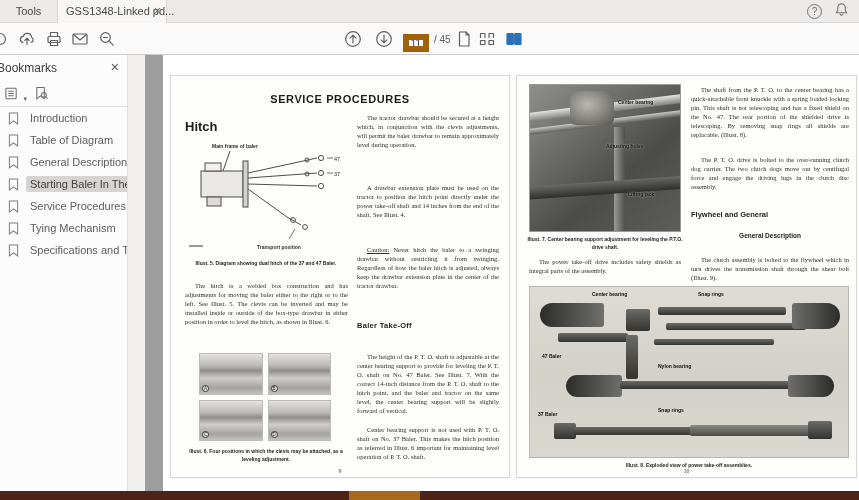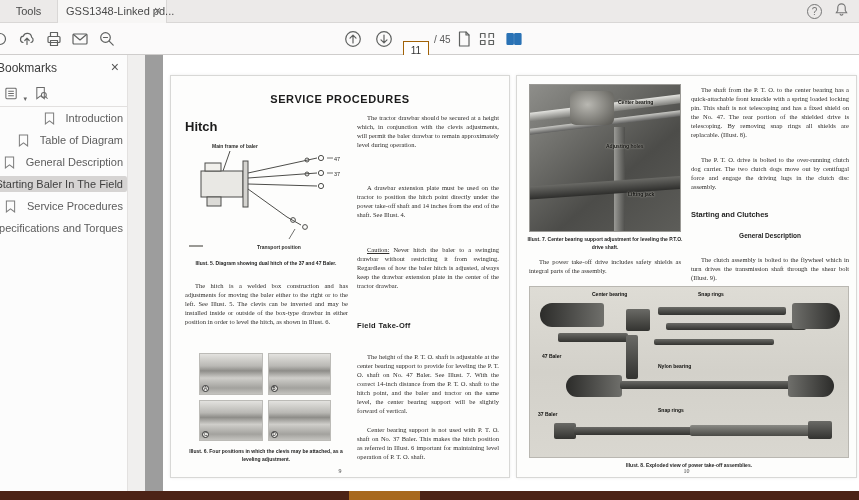--- a/index.html
+++ b/index.html
@@ -12,33 +12,33 @@
   .tab-tools { position:absolute; left:0; top:0; width:57px; height:23px; line-height:22px; text-align:center; font-size:11px; color:#4a4a4a; }
   .tab-doc { position:absolute; left:57px; top:0; width:110px; height:23px; background:#f7f6f5; border-left:1px solid #d9d7d6; border-right:1px solid #d9d7d6; line-height:22px; font-size:11px; color:#4a4a4a; padding-left:8px; white-space:nowrap; }
   .tab-close { position:absolute; right:5px; top:0; line-height:22px; font-size:12px; color:#666; cursor:pointer; }
   .top-right-icons { position:absolute; right:10px; top:2px; display:flex; gap:12px; align-items:center; }
   .help-circle { width:15px; height:15px; border:1.2px solid #757575; border-radius:50%; color:#757575; font-size:10px; line-height:13px; text-align:center; }
 
   
   .toolbar { position:absolute; left:0; top:23px; width:859px; height:32px; background:#fbfafa; border-bottom:1px solid #cfcdcc; }
   .tool-icon { position:absolute; top:7px; width:18px; height:18px; }
   .tool-icon svg { width:18px; height:18px; stroke:#5f6160; fill:none; stroke-width:1.2; stroke-linecap:round; stroke-linejoin:round; }
-  .page-input { position:absolute; left:403px; top:18px; width:26px; height:18px; border:1px solid #a16207; background:#fff; font-size:10px; text-align:center; color:#333; font-family:"Liberation Sans",sans-serif; }
+  .page-input { position:absolute; left:403px; top:11px; width:26px; height:18px; border:6px solid #a16207; background:#fff; font-size:10px; text-align:center; color:#333; font-family:"Liberation Sans",sans-serif; }
   .page-total { position:absolute; left:434px; top:11px; font-size:10px; color:#5a5a5a; }
 
   
   .sidebar { position:absolute; left:0; top:55px; width:127px; height:436px; background:#fcfcfc; }
   .sb-header { position:absolute; left:0; top:0; width:127px; height:26px; }
   .sb-title { position:absolute; left:-3px; top:6px; font-size:12px; color:#3b3b3b; }
   .sb-close { position:absolute; right:8px; top:4px; font-size:14px; color:#555; cursor:pointer; }
   .sb-tools { position:absolute; left:0; top:26px; width:127px; height:26px; border-bottom:1px solid #e2e0df; }
   .sb-tools svg { stroke:#6b6b6b; fill:none; stroke-width:1.1; }
   .sb-caret { font-size:7px; color:#666; }
   .sb-list { position:absolute; left:0; top:52px; width:127px; }
-  .sb-item { position:relative; height:22px; display:flex; align-items:center; cursor:pointer;justify-content:flex-end; }
+  .sb-item { position:relative; height:22px; display:flex; align-items:center; cursor:pointer; }
   .sb-item svg { width:11px; height:13px; margin-left:8px; flex:none; stroke:#7d7d7d; fill:none; stroke-width:1.1; }
   .sb-label { font-size:11px; color:#5c5c5c; margin-left:7px; white-space:nowrap; padding:2px 4px; border-radius:2px; }
   .sb-item.selected .sb-label { background:#d6d4d3; color:#3f3f3f; }
 
   
   .panel-edge { position:absolute; left:127px; top:55px; width:18px; height:436px; background:#f0efee; border-left:1px solid #e3e1e0; }
   .gray-bar { position:absolute; left:145px; top:55px; width:18px; height:436px; background:#9d9d9d; }
 
   
   .docarea { position:absolute; left:163px; top:55px; width:696px; height:436px; background:#ffffff; }
@@ -210,20 +210,26 @@
       <svg viewBox="0 0 12 14">
           <path d="M1.5 1 h9 v12 l-4.5-3.4 L1.5 13 z"></path>
         </svg>
       <span class="sb-label">Starting Baler In The Field</span>
     </div>
     <div class="sb-item">
       <svg viewBox="0 0 12 14">
           <path d="M1.5 1 h9 v12 l-4.5-3.4 L1.5 13 z"></path>
         </svg>
       <span class="sb-label">Service Procedures</span>
+    </div>
+    <div class="sb-item">
+      <svg viewBox="0 0 12 14">
+          <path d="M1.5 1 h9 v12 l-4.5-3.4 L1.5 13 z"></path>
+        </svg>
+      <span class="sb-label">Tying Mechanism</span>
     </div>
     <div class="sb-item">
       <svg viewBox="0 0 12 14">
           <path d="M1.5 1 h9 v12 l-4.5-3.4 L1.5 13 z"></path>
         </svg>
       <span class="sb-label">Specifications and Torques</span>
     </div>
   </div>
 </div>
 
@@ -282,21 +288,21 @@
           <span class="letter">D</span>
         </div>
     </div>
     <div class="abs caption" style="left:14px;top:372px;width:162px">Illust. 6. Four positions in which the clevis may be attached, as a leveling adjustment.</div>
 
     <div class="abs serif para" style="left:186px;top:38px;width:142px">The tractor drawbar should be secured at a height which, in conjunction with the clevis adjustments, will permit the baler drawbar to remain approximately level during operation.</div>
     <div class="abs serif para" style="left:186px;top:108px;width:142px">A drawbar extension plate must be used on the tractor to position the hitch point directly under the power take-off shaft and 14 inches from the end of the shaft. See Illust. 4.</div>
     <div class="abs serif para" style="left:186px;top:170px;width:142px">
       <span style="text-decoration:underline">Caution:</span><span> Never hitch the baler to a swinging drawbar without restricting it from swinging. Regardless of how the baler hitch is adjusted, always keep the drawbar extension plate in the center of the tractor drawbar.</span>
     </div>
-    <div class="abs h-sans" style="left:186px;top:245px;font-size:7.5px;letter-spacing:0.3px">Field Take-Off</div>
+    <div class="abs h-sans" style="left:186px;top:245px;font-size:7.5px;letter-spacing:0.3px">Baler Take-Off</div>
     <div class="abs serif para" style="left:186px;top:277px;width:142px">The height of the P. T. O. shaft is adjustable at the center bearing support to provide for leveling the P. T. O. shaft on No. 47 Baler. See Illust. 7. With the correct 14-inch distance from the P. T. O. shaft to the hitch point, and the baler and tractor on the same level, the center bearing support will be slightly forward of vertical.</div>
     <div class="abs serif para" style="left:186px;top:350px;width:142px">Center bearing support is not used with P. T. O. shaft on No. 37 Baler. This makes the hitch position as referred in Illust. 6 important for maintaining level operation of P. T. O. shaft.</div>
 
     <div class="pagenum">9</div>
   </div>
 
   <div class="page page-r">
 
     <div class="photo7">
       <div class="p7-shaft-top"></div>
@@ -306,21 +312,21 @@
       <div class="p7-frame"></div>
       <span class="photo-label" style="left:88px;top:14px">Center bearing</span>
       <span class="photo-label" style="left:76px;top:58px">Adjusting holes</span>
       <span class="photo-label" style="left:98px;top:106px">Lifting jack</span>
     </div>
     <div class="abs caption" style="left:8px;top:160px;width:160px">Illust. 7. Center bearing support adjustment for leveling the P.T.O. drive shaft.</div>
     <div class="abs serif para" style="left:12px;top:182px;width:152px">The power take-off drive includes safety shields as integral parts of the assembly.</div>
 
     <div class="abs serif para" style="left:174px;top:10px;width:158px">The shaft from the P. T. O. to the center bearing has a quick-attachable front knuckle with a spring loaded locking pin. This shaft is not telescoping and has a fixed shield on the No. 47. The rear portion of the shielded drive is telescoping. By removing snap rings all shields are replacable. (Illust. 8).</div>
     <div class="abs serif para" style="left:174px;top:80px;width:158px">The P. T. O. drive is bolted to the over-running clutch dog carrier. The two clutch dogs move out by centifugal force and engage the driving lugs in the clutch disc assembly.</div>
-    <div class="abs h-sans" style="left:174px;top:134px;font-size:7.5px">Starting  and  Clutches</div>
+    <div class="abs h-sans" style="left:174px;top:134px;font-size:7.5px">Flywheel  and  General</div>
     <div class="abs h-sans" style="left:174px;top:156px;width:158px;text-align:center;font-size:6.5px">General Description</div>
     <div class="abs serif para" style="left:174px;top:180px;width:158px">The clutch assembly is bolted to the flywheel which in turn drives the transmission shaft through the shear bolt (Illust. 9).</div>
 
     <div class="photo8">
       <div class="bar cone" style="left:10px;top:16px;width:64px;height:24px;border-radius:12px 3px 3px 12px"></div>
       <div class="bar" style="left:28px;top:46px;width:70px;height:9px"></div>
       <div class="bar" style="left:96px;top:22px;width:24px;height:22px"></div>
       <div class="bar" style="left:128px;top:20px;width:128px;height:8px"></div>
       <div class="bar" style="left:136px;top:36px;width:140px;height:7px"></div>
       <div class="bar" style="left:124px;top:52px;width:120px;height:6px"></div>

